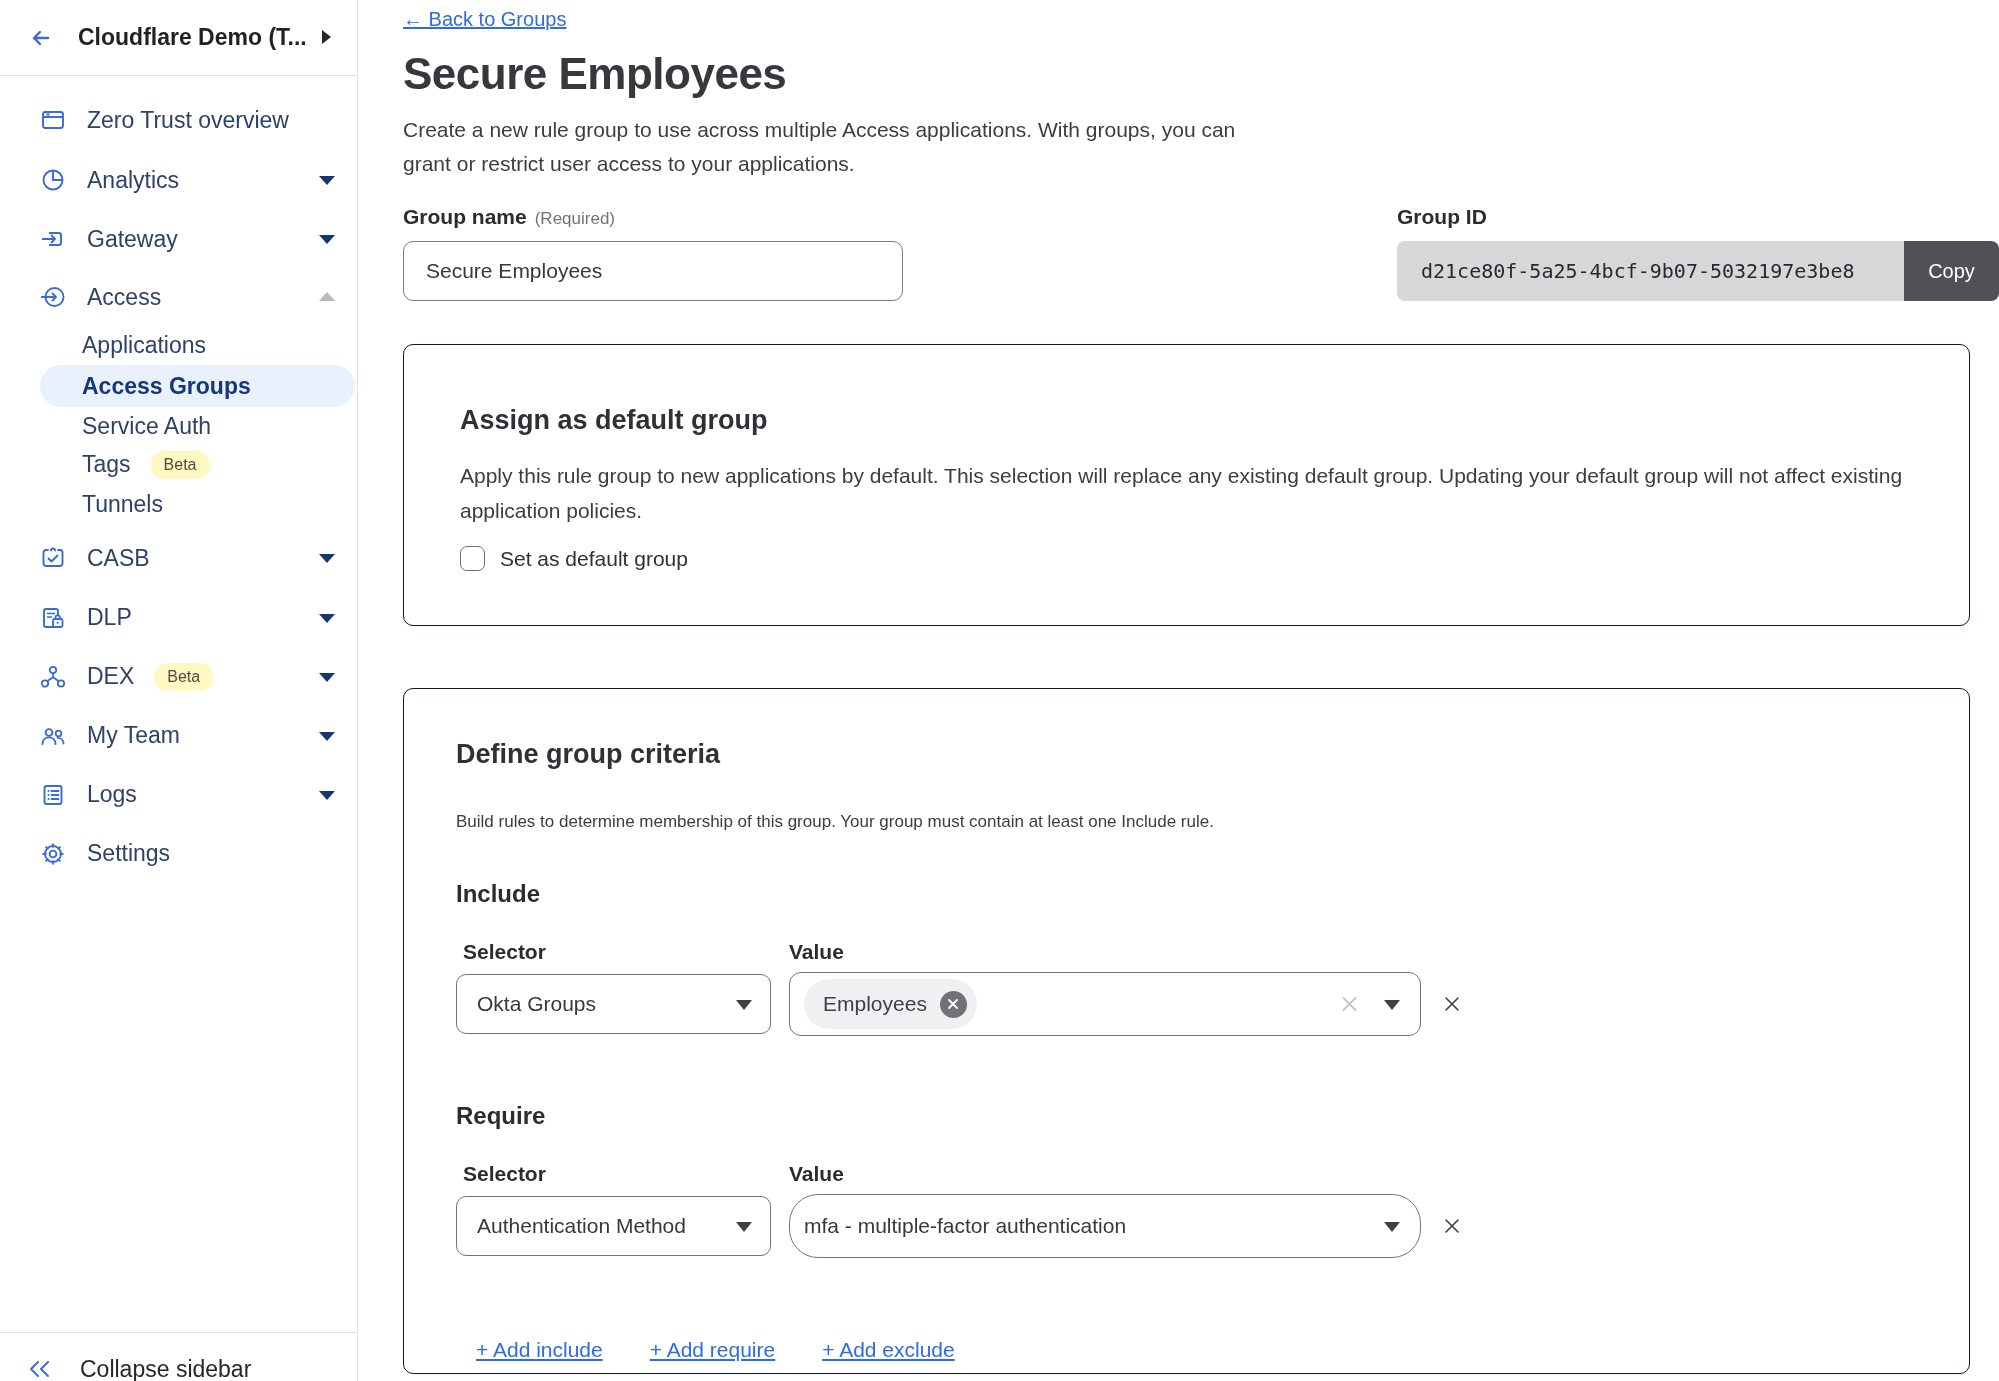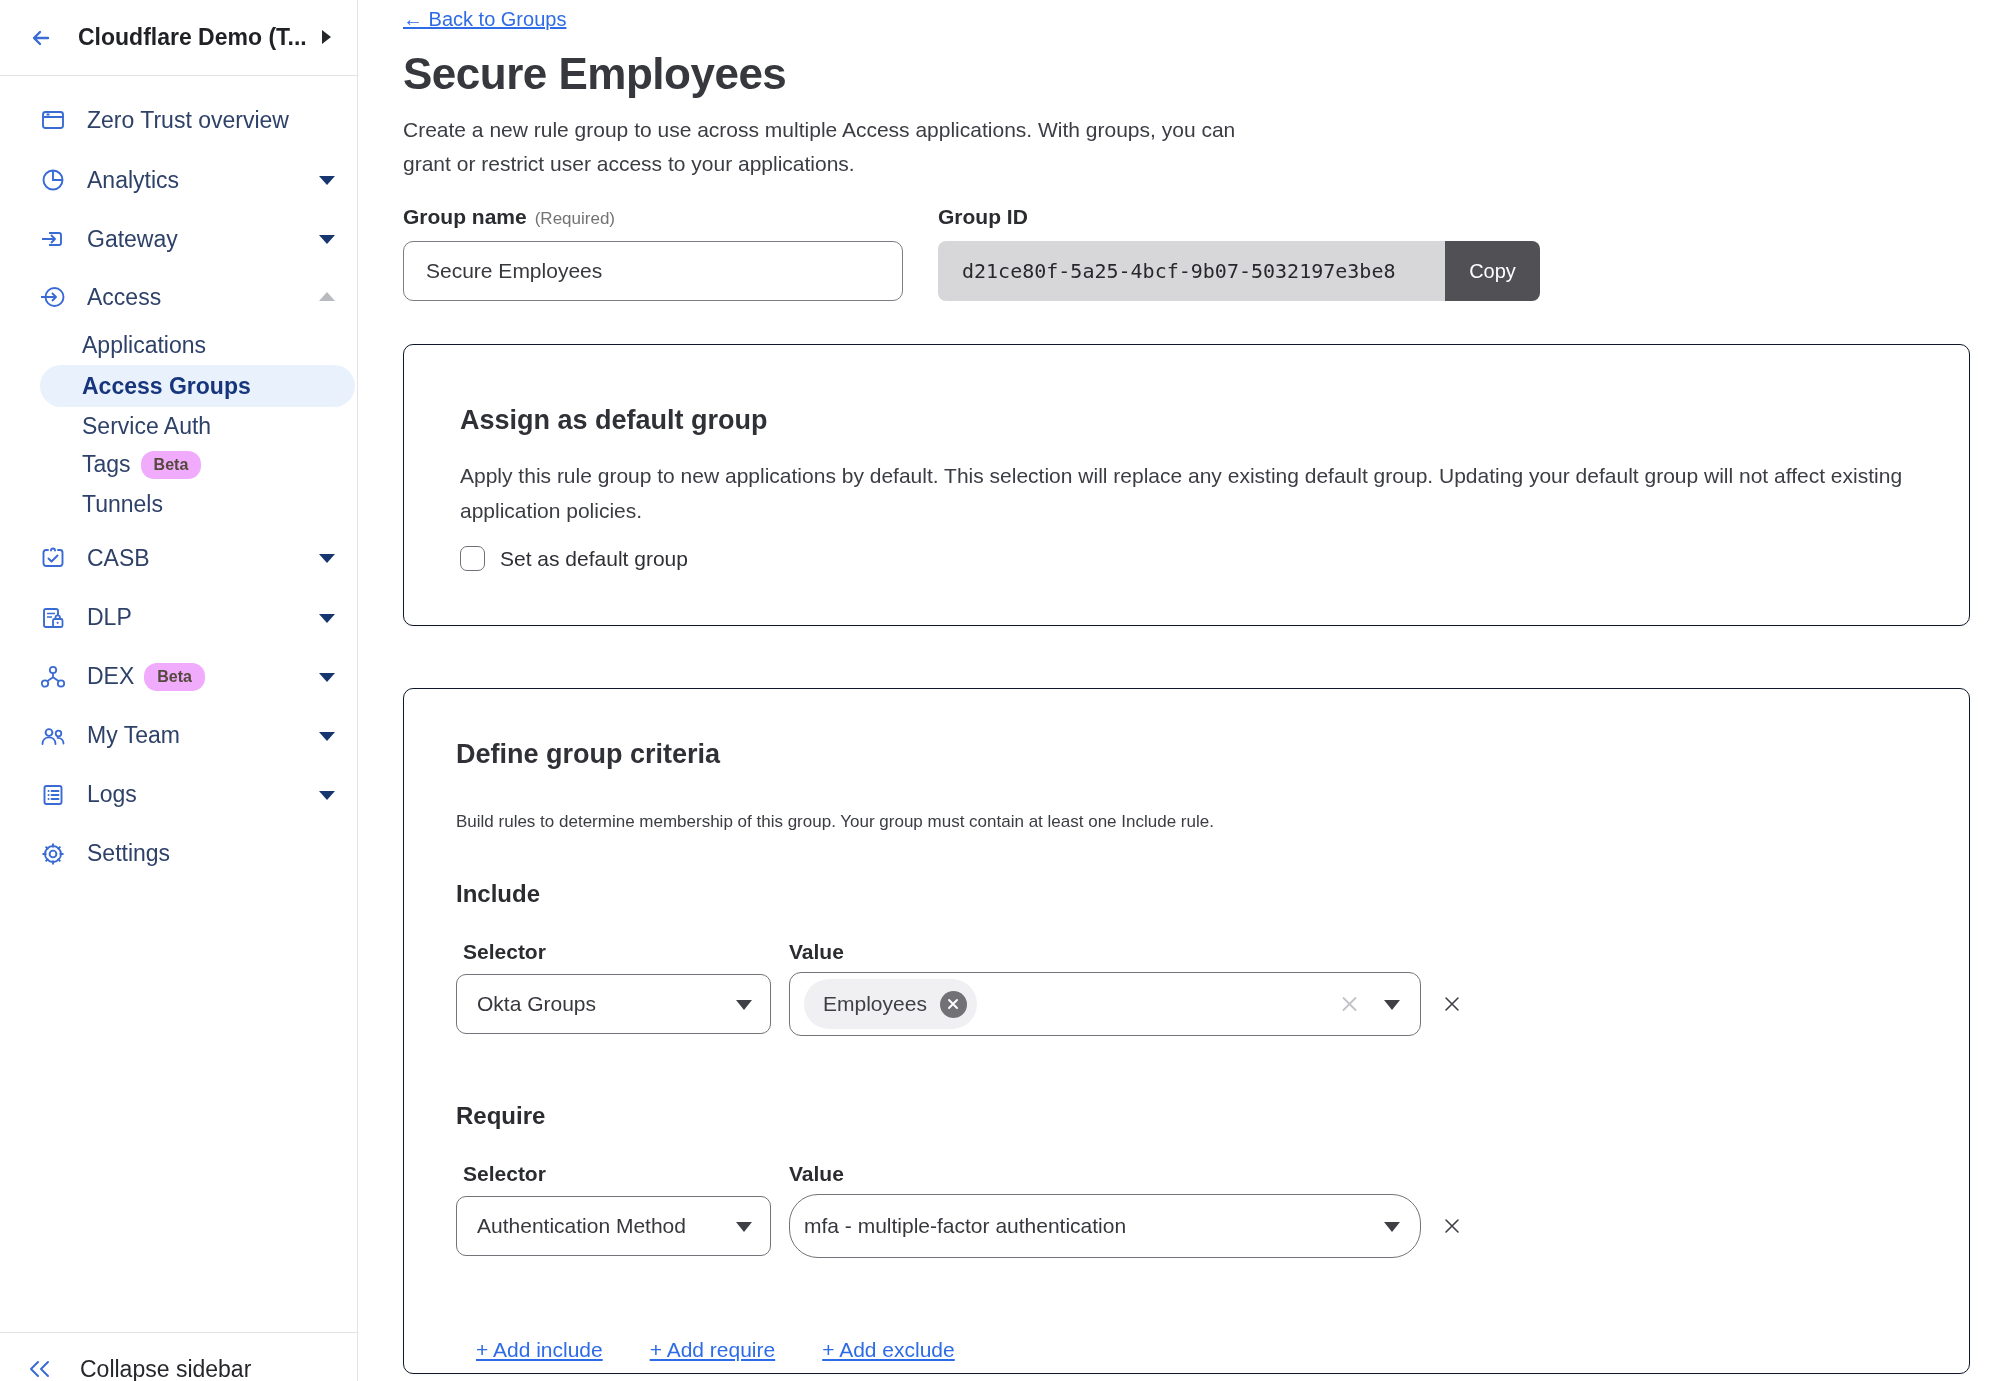--- a/index.html
+++ b/index.html
@@ -29,38 +29,38 @@
   .caret-down { position:absolute; right:22px; top:50%; margin-top:-4px; width:0; height:0;
     border-left:8px solid transparent; border-right:8px solid transparent;
     border-top:9px solid #17356e; }
   .caret-up-grey { position:absolute; right:22px; top:50%; margin-top:-5px; width:0; height:0;
     border-left:8px solid transparent; border-right:8px solid transparent;
     border-bottom:9px solid #b9bac0; }
   .sub-row { position:relative; display:flex; align-items:center; padding-left:82px; cursor:pointer; }
   .sub-label { font-size:23px; color:#2e4169; white-space:nowrap; }
   .sub-row.selected { margin:0 2px 0 40px; padding-left:42px; background:#e9f1fc; border-radius:21px; }
   .sub-row.selected .sub-label { font-weight:700; color:#16357c; }
-  .beta-badge { margin-left:10px; background:#f0abfc; color:#55493c; font-size:16px;
-    line-height:1; padding:6px 13px; border-radius:13px; font-weight:700; }
+  .beta-badge { margin-left:20px; background:#fef9c3; color:#55493c; font-size:16px;
+    line-height:1; padding:6px 13px; border-radius:13px; font-weight:400; }
 
   .sb-bottom { position:absolute; left:0; bottom:0; width:100%; height:49px;
     border-top:1px solid #e3e3e6; display:flex; align-items:center; padding:0 0 0 26px; cursor:pointer; }
   .collapse-inner { display:flex; align-items:center; transform:translateY(12px); }
   .collapse-label { font-size:23px; color:#26272b; margin-left:26px; white-space:nowrap; }
 
   
   .main { position:absolute; left:358px; top:0; width:1641px; height:1381px;
     padding:8px 0 0 45px; overflow:hidden; }
   .back-link { display:inline-block; font-size:20px; color:#2e6be6;
     text-decoration:underline; cursor:pointer; }
   .page-title { margin-top:18px; font-size:44px; line-height:50px; font-weight:700;
     color:#37383d; letter-spacing:-0.5px; }
   .page-desc { margin-top:14px; width:845px; font-size:21px; line-height:34px; color:#3b3d43; }
 
-  .form-row { display:flex; margin-top:24px; }
+  .form-row { display:flex; margin-top:24px;justify-content:space-between; }
   .col-name { width:535px; }
   .field-label-row { height:26px; display:flex; align-items:baseline; }
   .field-label { font-size:21px; font-weight:700; color:#2b2c30; }
   .required-hint { font-size:17px; color:#737373; margin-left:8px; }
   .text-input { margin-top:10px; width:500px; height:60px; border:1px solid #7c7c83;
     border-radius:10px; background:#fff; font-size:21px; color:#37383d;
     padding:0 22px; outline:none; font-family:inherit; }
   .id-row { display:flex; margin-top:10px; }
   .id-box { width:507px; height:60px; background:#d7d7d9; border-radius:8px 0 0 8px;
     display:flex; align-items:center; padding:0 24px;

